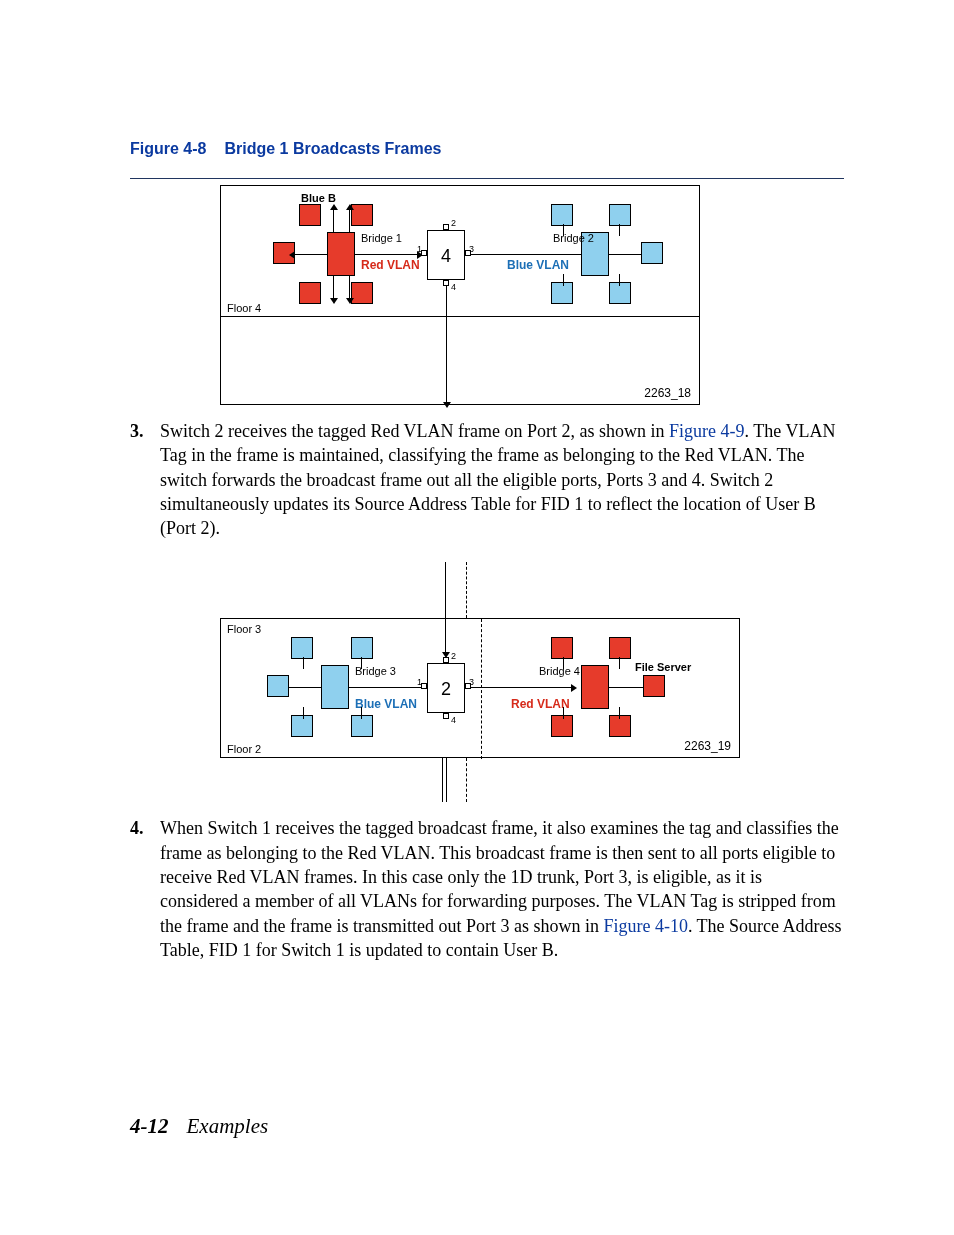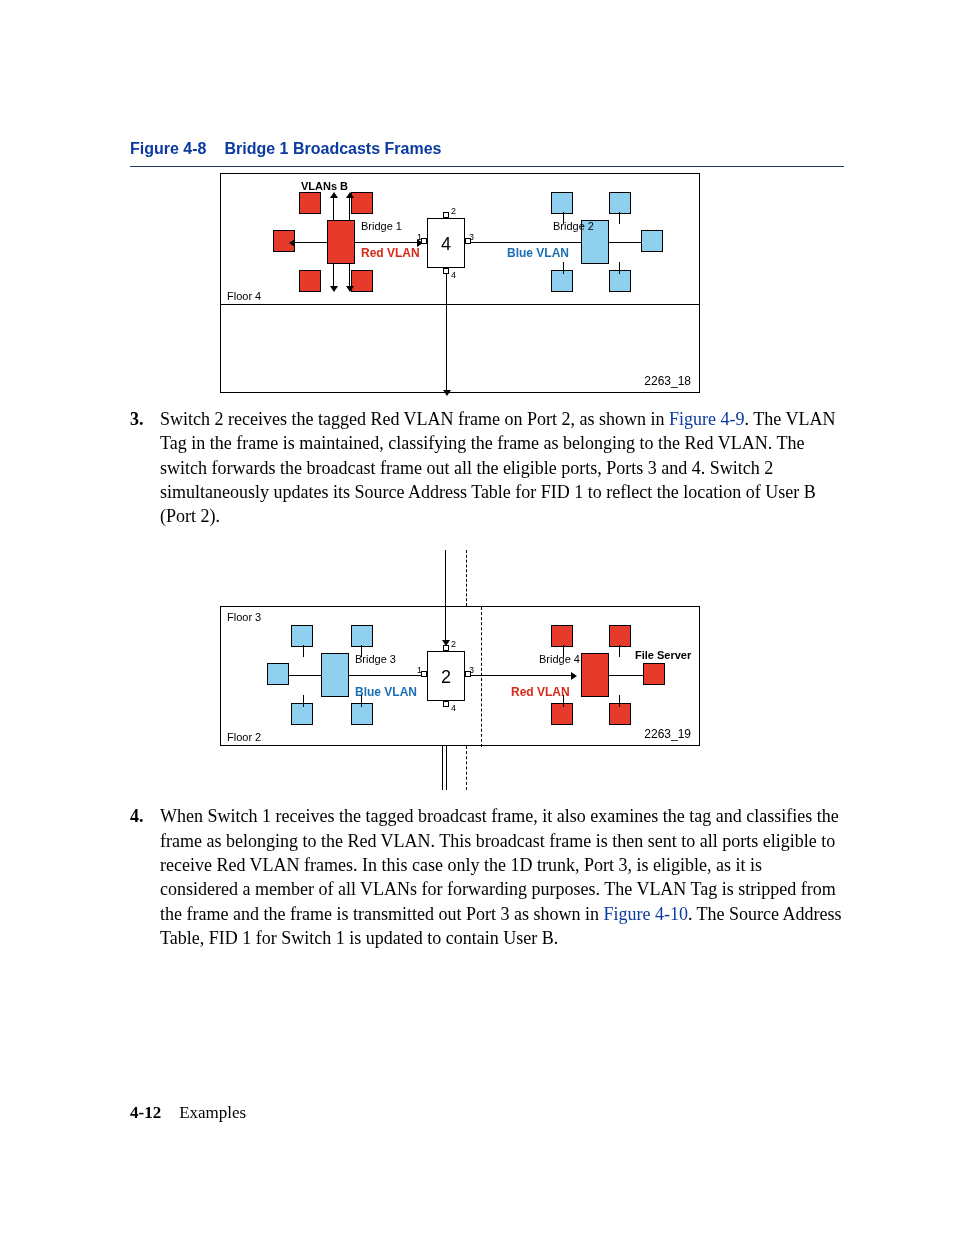--- a/index.html
+++ b/index.html
@@ -23,21 +23,21 @@
     border-bottom: 1px solid #20355f;
     padding-bottom: 6px;
     margin-bottom: 38px;
   }
   .fig-caption {
     font-family: Arial, Helvetica, sans-serif;
     font-weight: bold;
     font-size: 16px;
     color: #0b3aa0;
     border-bottom: 1px solid #20355f;
-    padding-bottom: 8px;
+    padding-bottom: 20px;
     margin-bottom: 6px;
   }
   .fig-num { display:inline-block; margin-right: 18px; }
   .figbox {
     margin: 0 auto 14px 90px;
     width: 560px;
   }
   ol.steps {
     list-style: none;
     padding: 0;
@@ -54,22 +54,23 @@
     position: absolute;
     left: 0;
     font-weight: bold;
     font-family: "Times New Roman", serif;
   }
   ol.steps p { margin: 0 0 14px 0; }
   .link { color: #0b3aa0; }
   .footer {
     position: absolute;
     left: 130px;
-    bottom: 112px;
-    font-size: 17px;
+    bottom: 96px;
+    font-style: italic;
+    font-size: 21px;
   }
   .footer .pn { font-weight: bold; margin-right: 18px; }
   
   .dia {
     position: relative;
     border: 1px solid #000;
     box-sizing: border-box;
     font-family: Arial, Helvetica, sans-serif;
   }
   .sq { position:absolute; width:22px; height:22px; border:1px solid #000; box-sizing:border-box; }
@@ -105,21 +106,21 @@
     <span class="fig-num">Figure 4-8</span><span>Bridge 1 Broadcasts Frames</span>
   </div>
 
   <div class="figbox">
     <div class="dia" style="width:480px;height:220px;">
 
       <div class="line flat" style="left:0;right:0;top:130px;"></div>
 
       <span class="lbl" style="left:6px;top:116px;">Floor 4</span>
 
-      <span class="lbl lbl-b" style="left:80px;top:6px;">VLANs B</span>
+      <span class="lbl lbl-b" style="left:80px;top:6px;">Blue B</span>
       <div class="sq red" style="left:78px; top:18px;"></div>
       <div class="sq red" style="left:130px;top:18px;"></div>
       <div class="sq red" style="left:52px; top:56px;"></div>
       <div class="sq red" style="left:78px; top:96px;"></div>
       <div class="sq red" style="left:130px;top:96px;"></div>
       <div class="hub red" style="left:106px;top:46px;"></div>
       <span class="lbl" style="left:140px;top:46px;">Bridge 1</span>
       <span class="vlan-red" style="left:140px;top:72px;">Red VLAN</span>
 
       <div class="line thin arrowU" style="left:112px;top:24px;height:22px;"></div>
@@ -170,21 +171,21 @@
     </li>
   </ol>
 
 
   <div class="figbox">
     <div style="position:relative;width:480px;height:240px;">
 
       <div class="line thin arrowD" style="left:225px;top:0;height:90px;"></div>
       <div class="dash" style="left:246px;top:0;height:56px;"></div>
 
-      <div class="dia" style="position:absolute;left:0;top:56px;width:480px;height:140px;">
+      <div class="dia" style="position:absolute;left:0;top:56px;width:520px;height:140px;">
         <span class="lbl" style="left:6px;top:4px;">Floor 3</span>
         <span class="lbl" style="left:6px;top:124px;">Floor 2</span>
 
         <div class="sq blue" style="left:70px; top:18px;"></div>
         <div class="sq blue" style="left:130px;top:18px;"></div>
         <div class="sq blue" style="left:46px; top:56px;"></div>
         <div class="sq blue" style="left:70px; top:96px;"></div>
         <div class="sq blue" style="left:130px;top:96px;"></div>
         <div class="hub blue" style="left:100px;top:46px;"></div>
         <span class="lbl" style="left:134px;top:46px;">Bridge 3</span>

